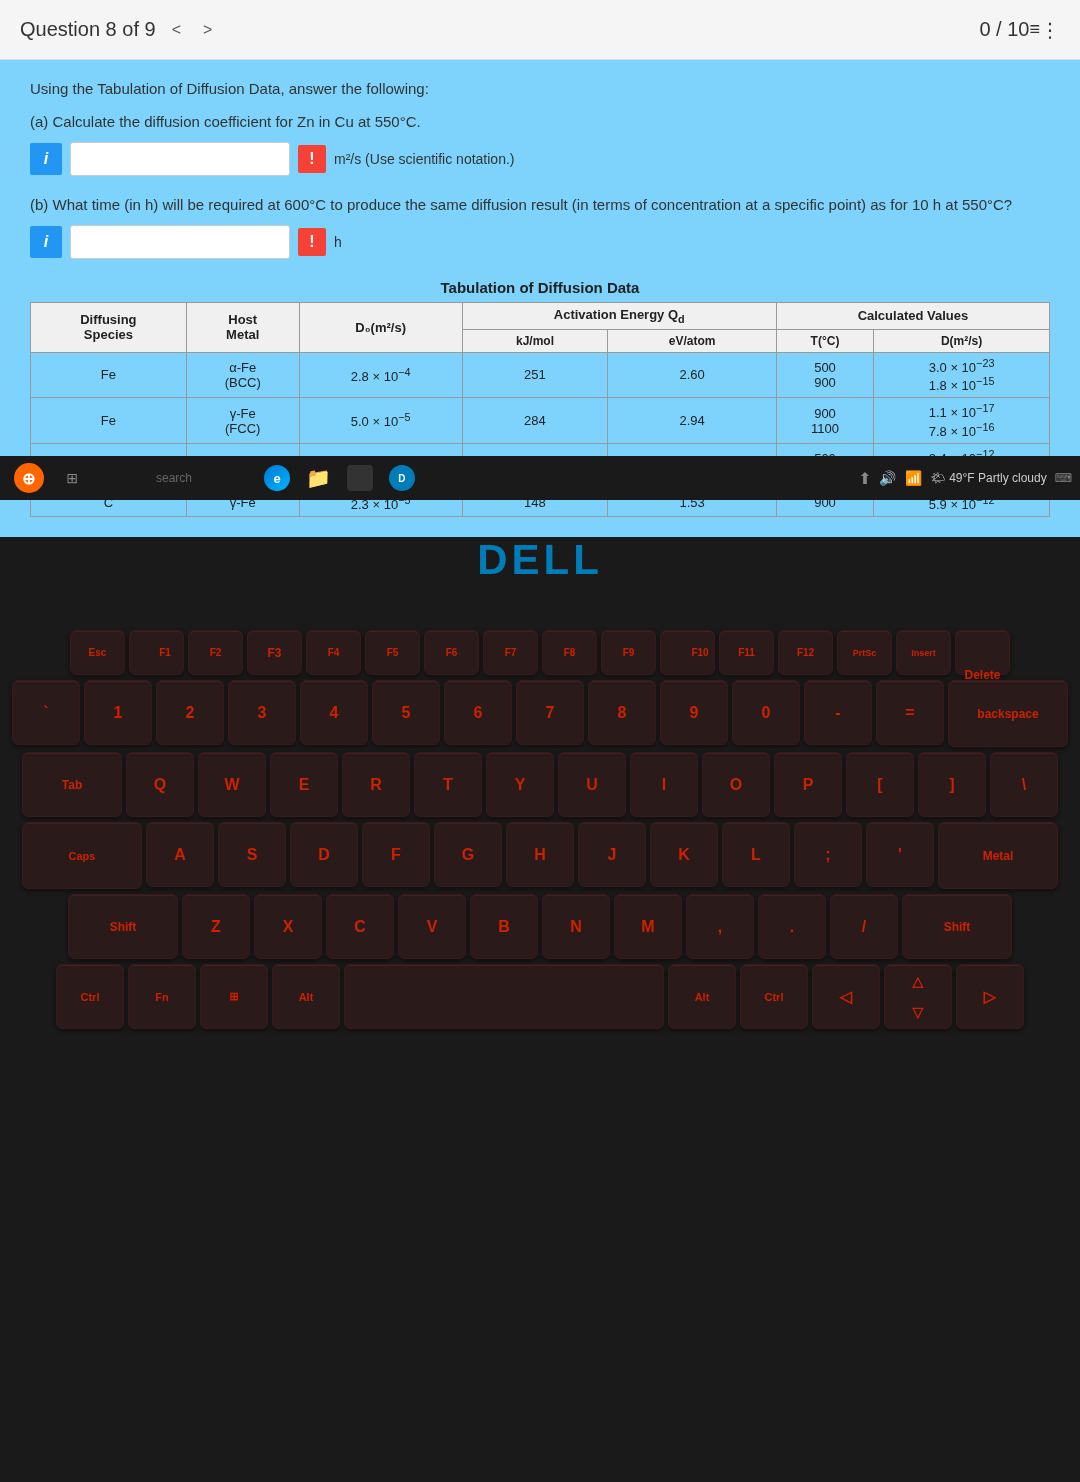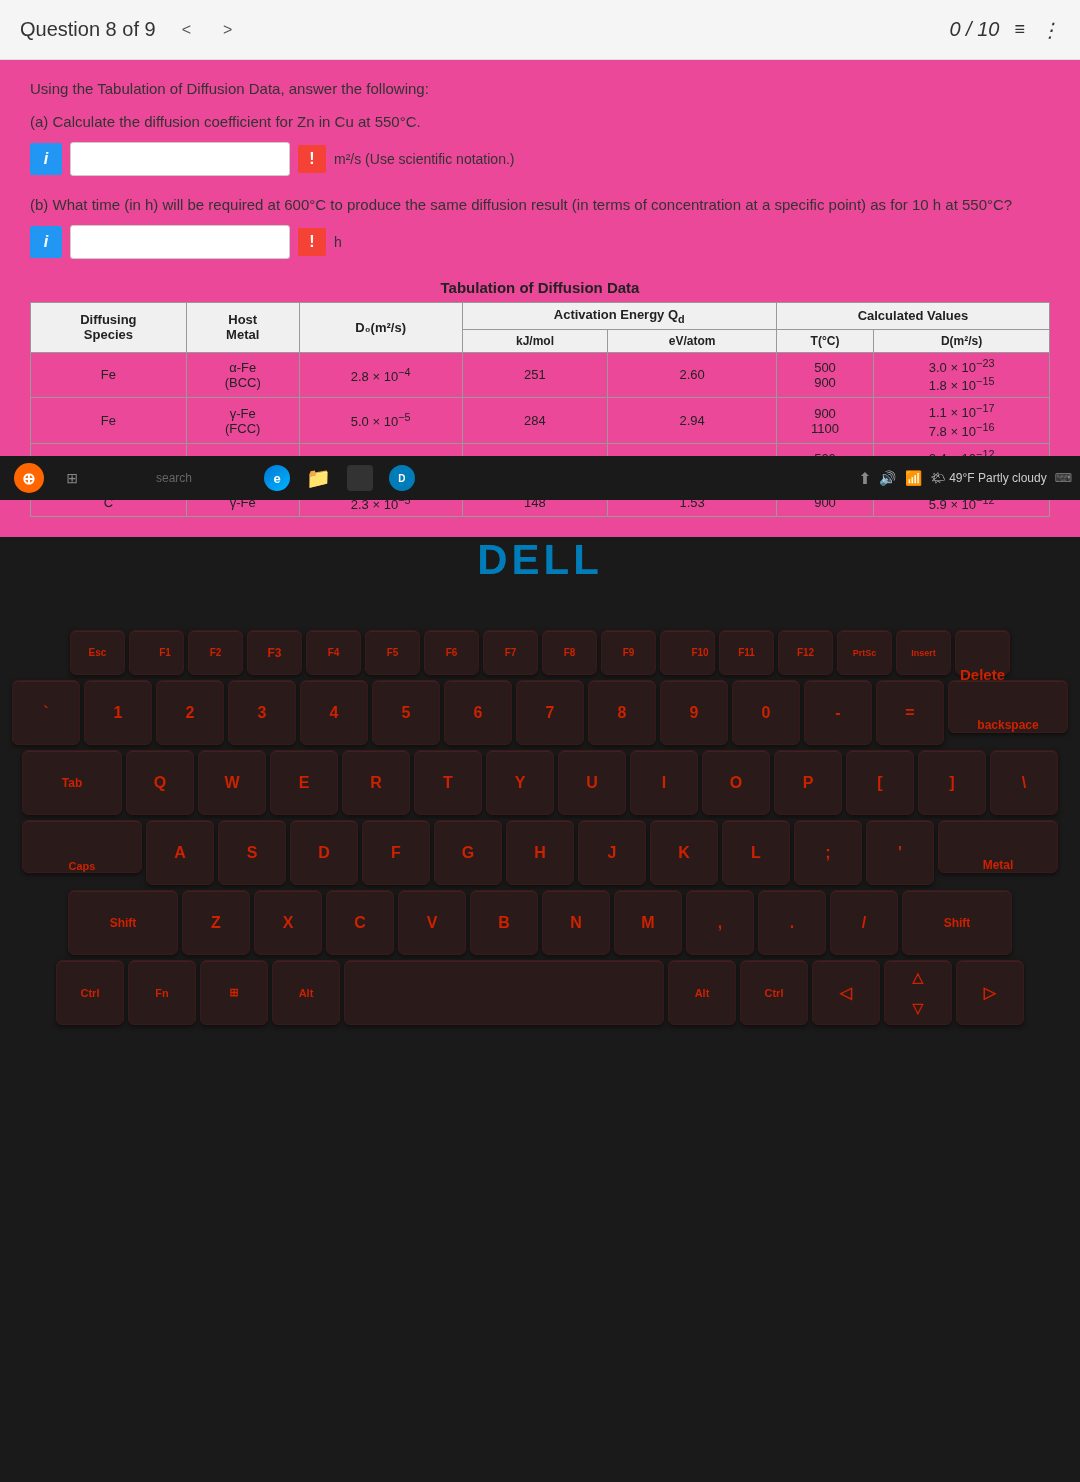--- a/index.html
+++ b/index.html
@@ -26,41 +26,39 @@
       justify-content: space-between;
       padding: 10px 20px;
       background: #f5f5f5;
       border-bottom: 1px solid #ddd;
       height: 60px;
     }
 
     .question-nav {
       display: flex;
       align-items: center;
-      gap: 20px;
+      gap: 10px;
     }
 
     .question-label {
       font-size: 20px;
       font-weight: 500;
       color: #333;
     }
 
     .nav-arrow {
       font-size: 16px;
       color: #555;
       cursor: pointer;
       padding: 2px 6px;
     }
 
     .score-area {
       display: flex;
       align-items: center;
-      gap: 15px;
-      font-style: italic;
     }
 
     .score-text {
       font-size: 20px;
       color: #333;
     }
 
     .menu-icon {
       font-size: 18px;
       color: #333;
@@ -68,21 +66,21 @@
     }
 
     .more-icon {
       font-size: 20px;
       color: #333;
       cursor: pointer;
     }
 
     
     .content-area {
-      background: #ec4899;
+      background: #7dd3fc;
       padding: 20px 30px;
       min-height: 440px;
     }
 
     .main-question {
       font-size: 15px;
       color: #333;
       margin-bottom: 16px;
     }
 
@@ -270,22 +268,21 @@
       height: 65px;
     }
 
     .key-wide {
       width: 100px;
       height: 65px;
     }
 
     .key-wider {
       width: 120px;
-      height: 53px;
-      align-items: flex-end;
+      height: 67px;
     }
 
     .key-space {
       width: 320px;
       height: 65px;
     }
 
     .key-fn-row {
       width: 55px;
       height: 45px;
@@ -490,21 +487,21 @@
     <div class="key key-fn-row">
         <span class="key-bottom-text" style="font-size:10px;">F12</span>
       </div>
     <div class="key key-fn-row">
         <span class="key-bottom-text" style="font-size:9px;">PrtSc</span>
       </div>
     <div class="key key-fn-row">
         <span class="key-bottom-text" style="font-size:9px;">Insert</span>
       </div>
     <div class="key key-fn-row">
-        <span class="key-bottom-text" style="font-size:15px;margin-top:44px;">Delete</span>
+        <span class="key-bottom-text" style="font-size:12px;margin-top:44px;">Delete</span>
       </div>
   </div>
 
   <div class="keyboard-row">
     <div class="key key-normal">
         <span class="key-bottom-text">`</span>
       </div>
     <div class="key key-normal">
         <span class="key-bottom-text">1</span>
       </div>

